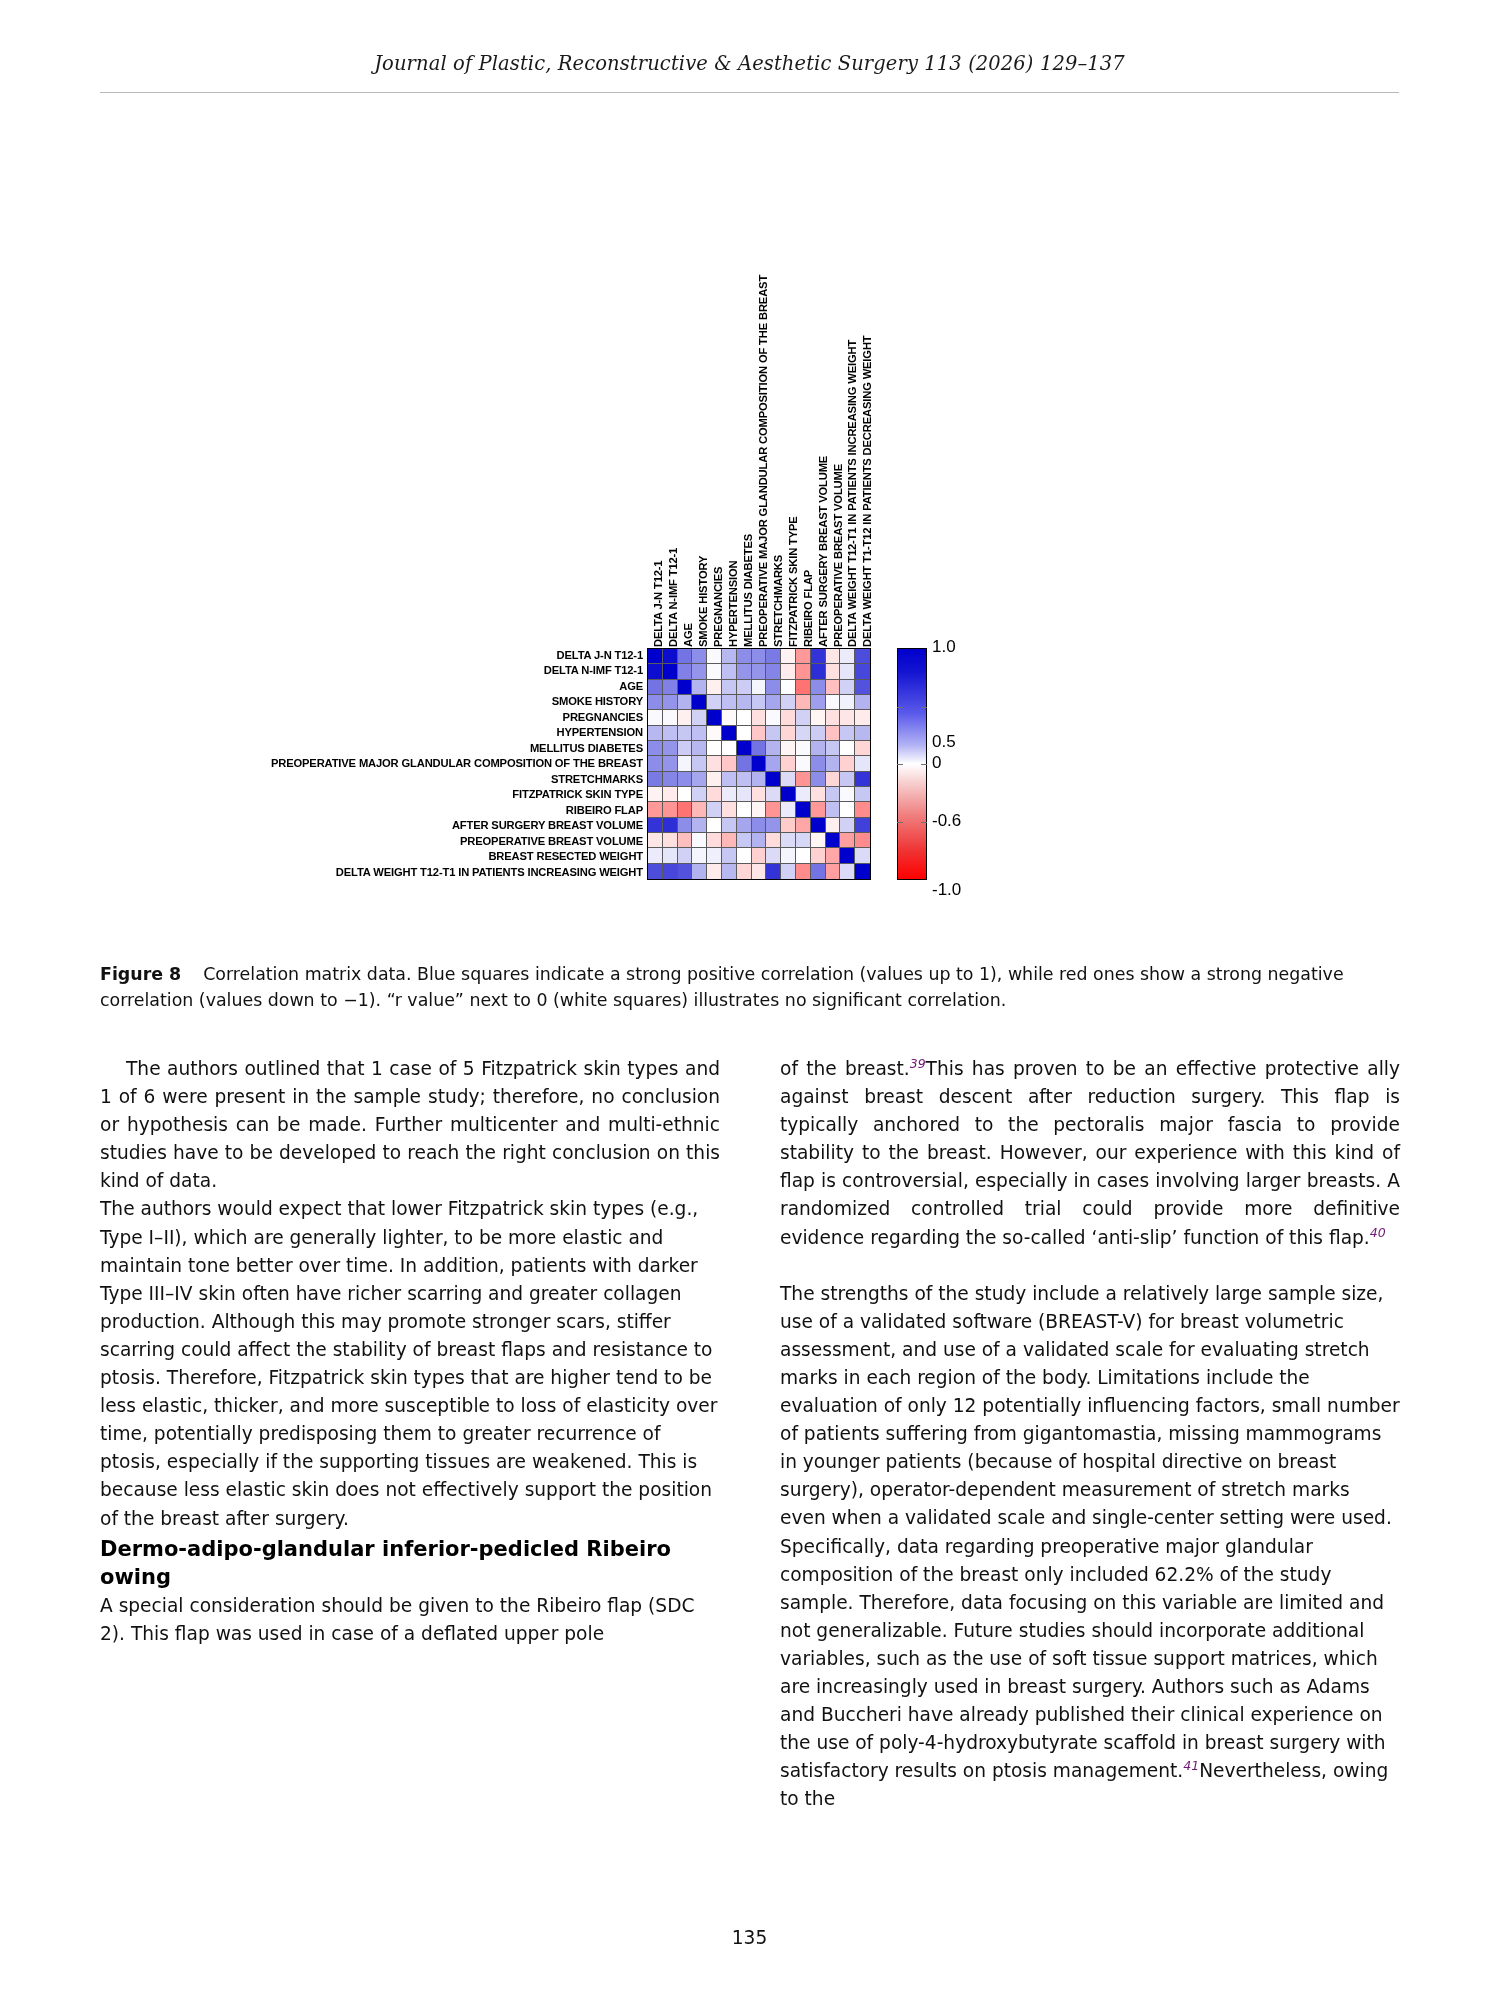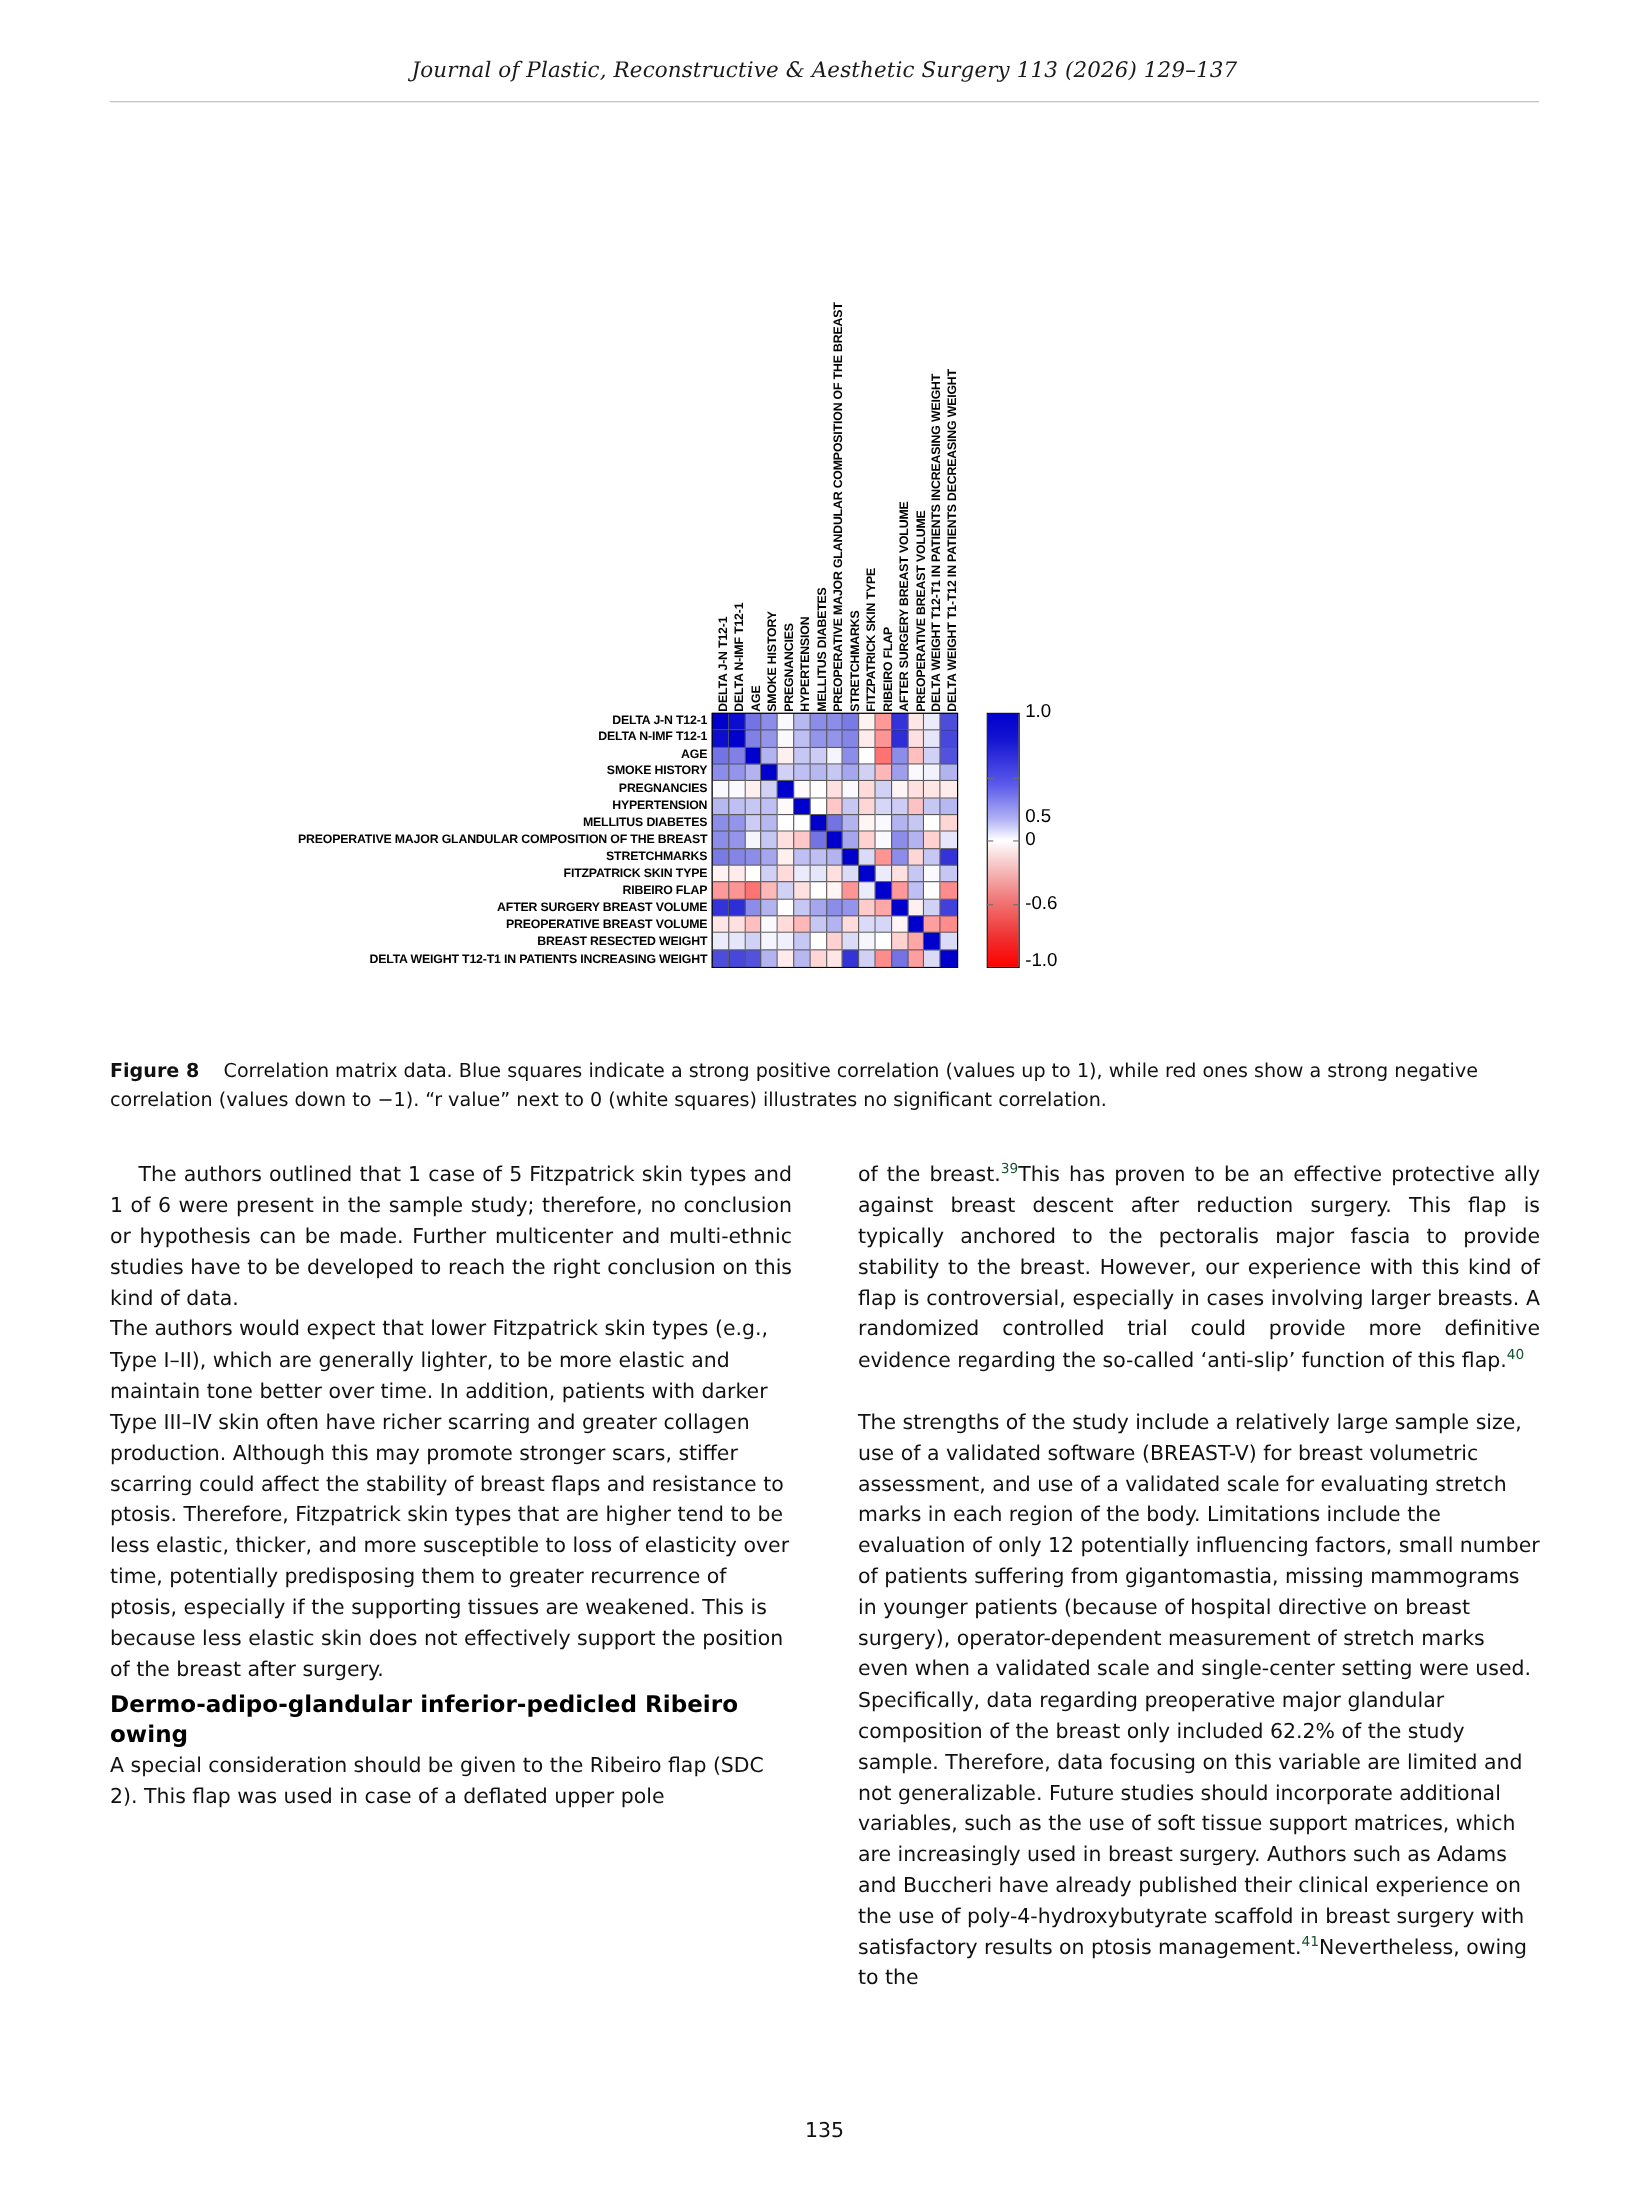--- a/index.html
+++ b/index.html
@@ -192,24 +192,25 @@
   .col p.indent { text-indent: 26px; }
   .col h3 {
     margin: 2px 0 0 0;
     font-size: 21px;
     line-height: 28.5px;
     font-weight: bold;
     font-family: "DejaVu Sans", sans-serif;
     color: #000;
   }
   sup.ref {
-    color: #14532d;
+    color: #701a75;
     font-size: 12.5px;
     vertical-align: super;
     line-height: 0;
+    font-style: italic;
   }
 
   
   #pageno {
     position: absolute;
     bottom: 52px; left: 0; right: 0;
     text-align: center;
     font-size: 18.6px;
     font-family: "DejaVu Sans", sans-serif;
     color: #111;
@@ -524,21 +525,21 @@
       <div class="tickR" style="top:50%"></div>
     <div class="tick" style="top:75%"></div>
       <div class="tickR" style="top:75%"></div>
   </div>
 
   <div id="cblabels">
       <div style="top: -11px; left: 0px;">1.0</div>
       <div style="top: 47px; left: 0px; margin-top: 37px;">0.5</div>
       <div style="top: 105px; left: 0px;">0</div>
       <div style="top: 163px; left: 0px;">-0.6</div>
-      <div style="top: 215px; left: 0px;">-1.0</div>
+      <div style="top: 232px; left: 0px;">-1.0</div>
     </div>
 </div>
 
 <div id="caption">
   <span class="figlabel">Figure 8</span><span class="gap"></span><span>Correlation matrix data. Blue squares indicate a strong positive correlation (values up to 1), while red ones show a strong negative correlation (values down to −1). “r value” next to 0 (white squares) illustrates no significant correlation.</span>
 </div>
 
 <div id="cols">
 
   <div class="col">

